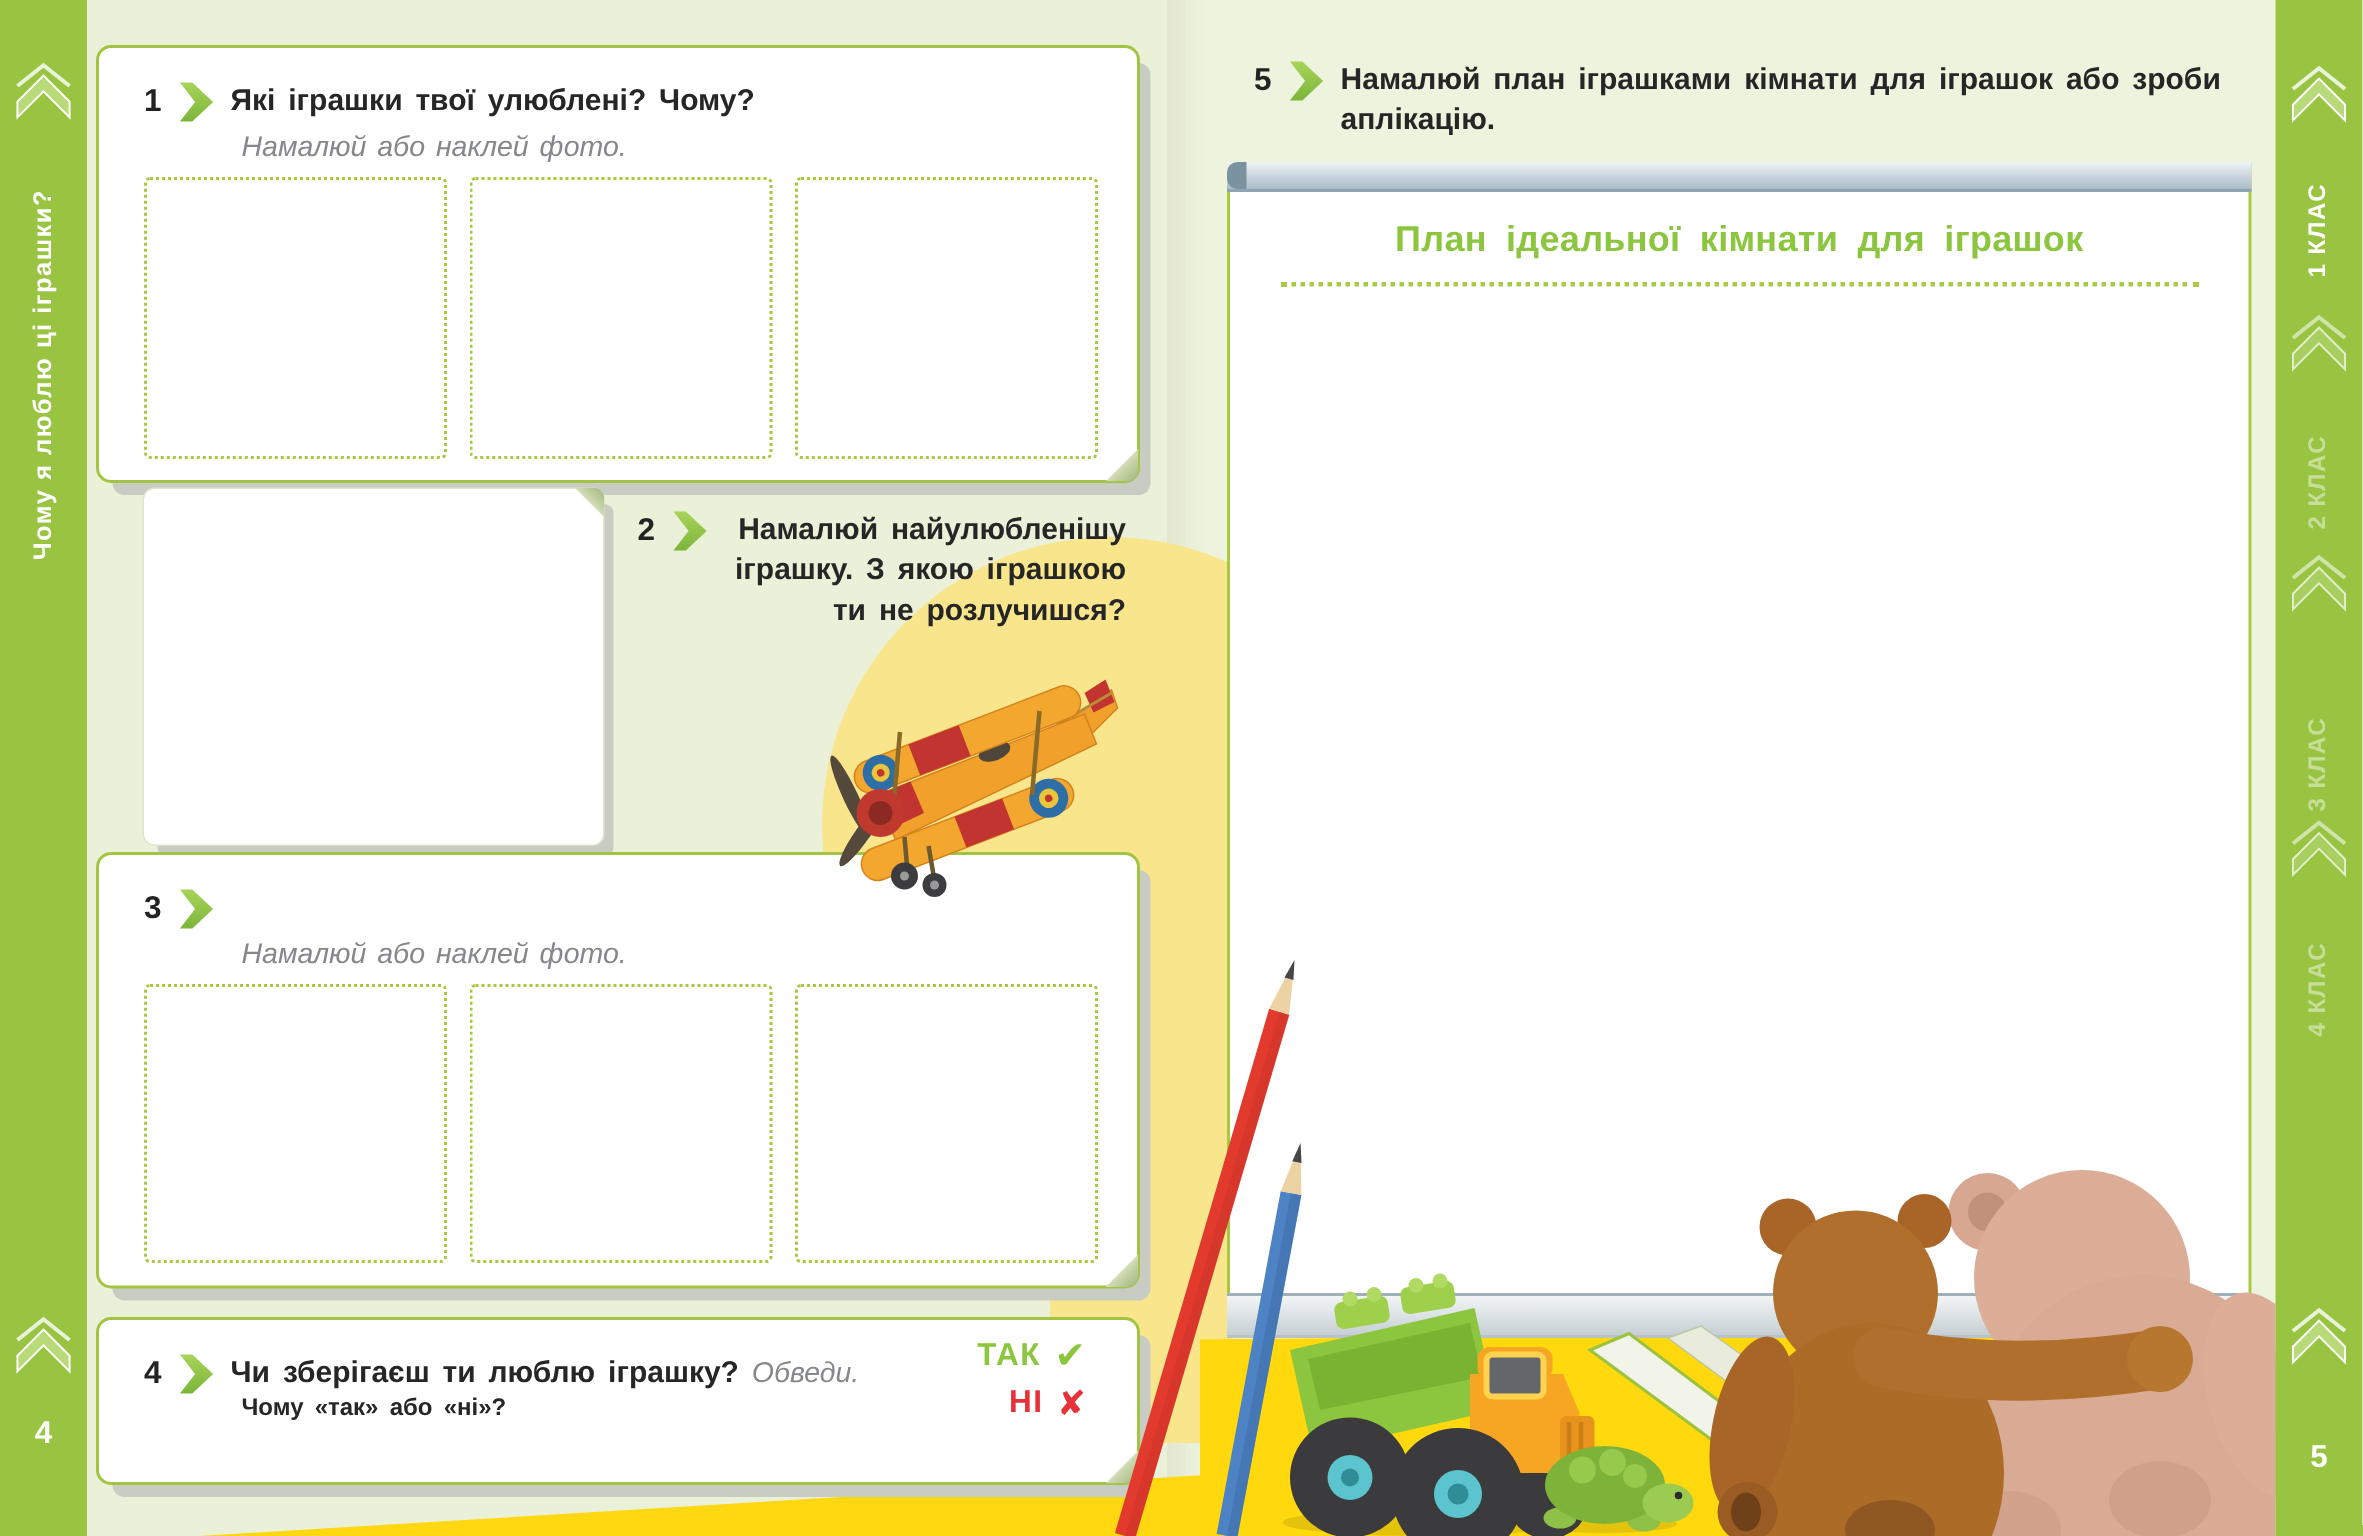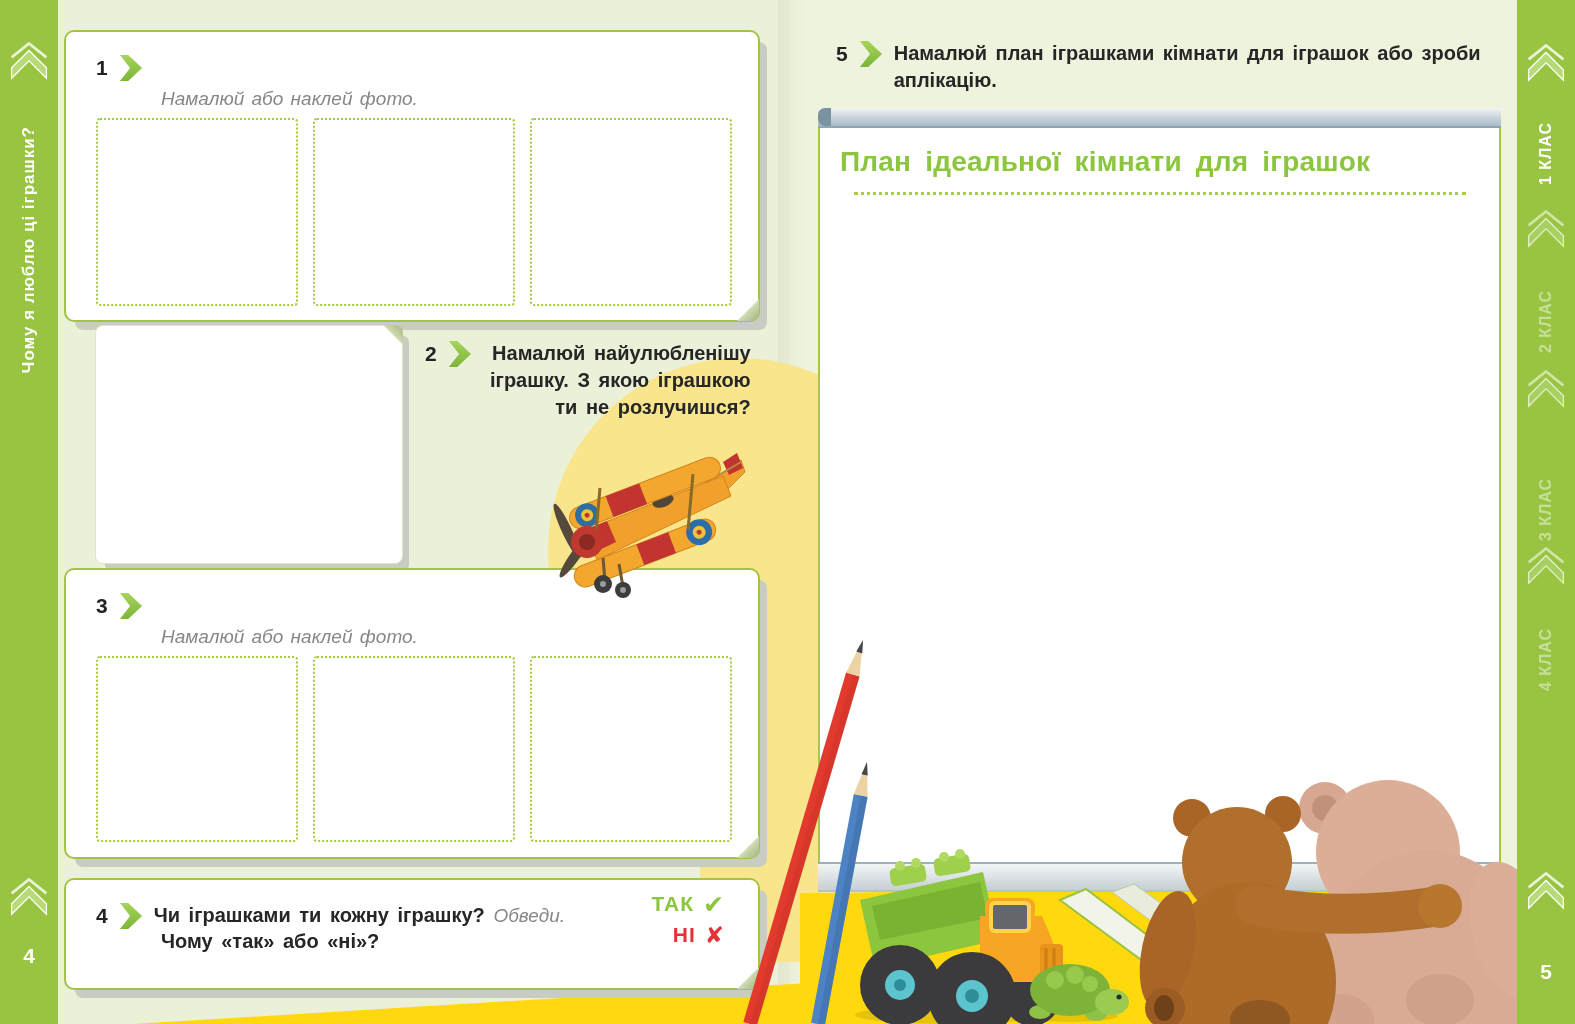--- a/index.html
+++ b/index.html
@@ -38,37 +38,37 @@
   .tnum{font-size:21px;font-weight:700;color:#232323;line-height:28px;}
   .marker{width:24px;height:28px;flex:0 0 auto;}
   .qtext{font-size:20px;font-weight:700;color:#262626;line-height:27px;word-spacing:3px;}
   .instr{position:absolute;left:95px;top:56px;font-size:19px;font-style:italic;color:#85878a;word-spacing:2px;}
   .instr-inline{font-size:19px;font-style:italic;font-weight:400;color:#85878a;}
   .dotrow{position:absolute;left:30px;right:26px;top:86px;display:flex;justify-content:space-between;}
   .dotbox{width:198px;height:184px;border:2px dotted #a6c93f;border-radius:4px;background:#fff;}
   .card3 .dotbox{height:182px;}
   .t2{position:absolute;left:425px;top:340px;display:flex;align-items:flex-start;gap:11px;z-index:2;}
   .t2 .qtext{width:268px;text-align:right;}
-  .q2line{position:absolute;left:95px;top:50px;font-size:20px;font-weight:700;color:#262626;word-spacing:3px;}
+  .q2line{position:absolute;left:95px;top:50px;font-size:16px;font-weight:700;color:#262626;word-spacing:3px;}
   .opts{position:absolute;right:34px;top:12px;display:flex;flex-direction:column;align-items:flex-end;gap:7px;z-index:3;}
   .optrow{display:flex;align-items:center;gap:9px;}
   .yes-l{font-size:21px;font-weight:700;color:#8cc63f;letter-spacing:1px;}
   .no-l{font-size:21px;font-weight:700;color:#e73138;letter-spacing:1px;}
   .yes-m{font-size:25px;font-weight:700;color:#8cc63f;line-height:24px;}
   .no-m{font-size:23px;font-weight:700;color:#e73138;line-height:24px;}
   
   .t5{position:absolute;left:836px;top:40px;display:flex;align-items:flex-start;gap:11px;z-index:2;}
   .t5 .qtext{width:588px;}
   .board{position:absolute;left:818px;top:108px;width:679px;height:756px;background:#fff;
     border:2px solid #a6c93f;z-index:2;}
   .board-rail{position:absolute;left:-2px;top:-2px;width:calc(100% + 4px);height:18px;
     background:linear-gradient(180deg,#f0f4f6 0%,#c7d3da 55%,#a9bdc7 100%);border-bottom:2px solid #8fa5b1;}
   .board-rail::before{content:"";position:absolute;left:0;top:0;width:13px;height:100%;
     background:#7b93a1;border-radius:7px 0 0 7px;}
-  .board-title{margin:36px 20px 0;font-size:28px;font-weight:700;color:#8cc63f;
+  .board-title{margin:36px 20px 0;text-align:center;font-size:24px;font-weight:700;color:#8cc63f;
     word-spacing:6px;letter-spacing:.2px;}
   .board-dots{width:612px;margin:12px auto 0;border-bottom:3px dotted #a7cb44;height:2px;}
   .plan-area{position:absolute;left:6px;top:190px;right:6px;bottom:6px;}
   .rail-bottom{position:absolute;left:818px;top:862px;width:679px;height:26px;z-index:2;
     background:linear-gradient(180deg,#f2f5f6,#c6cfd4);border-top:2px solid #9fb0b9;border-bottom:2px solid #b9c2c6;}
   
   .plane{position:absolute;left:545px;top:438px;z-index:3;}
   .montage{position:absolute;left:740px;top:600px;z-index:6;}
   
   .sb{position:absolute;top:0;width:58px;height:1024px;background:#98c441;z-index:10;}
@@ -103,20 +103,21 @@
   <div class="pale-col"></div>
   <div class="wedge"></div>
   <div class="floor"></div>
 
   <section class="card card1">
     <div class="qrow">
       <span class="tnum">1</span>
       <svg class="marker" viewBox="0 0 26 30">
         <polygon points="1,1 10,1 25,15 10,29 1,29 12,15" fill="url(#mk)"></polygon>
       </svg>
+      <span class="qtext">Які іграшки твої улюблені? Чому?</span>
     </div>
     <div class="instr">Намалюй або наклей фото.</div>
     <div class="dotrow">
       <div class="dotbox"></div>
       <div class="dotbox"></div>
       <div class="dotbox"></div>
     </div>
   </section>
 
   <div class="drawbox"></div>
@@ -177,21 +178,21 @@
       <div class="dotbox"></div>
     </div>
   </section>
 
   <section class="card card4">
     <div class="qrow">
       <span class="tnum">4</span>
       <svg class="marker" viewBox="0 0 26 30">
         <polygon points="1,1 10,1 25,15 10,29 1,29 12,15" fill="url(#mk)"></polygon>
       </svg>
-      <span class="qtext"><span>Чи іграшками ти кожну іграшку?</span> <span class="instr-inline">Обведи.</span></span>
+      <span class="qtext"><span>Чи зберігаєш ти люблю іграшку?</span> <span class="instr-inline">Обведи.</span></span>
     </div>
     <div class="q2line">Чому «так» або «ні»?</div>
     <div class="opts">
       <div class="optrow">
         <span class="yes-l">ТАК</span>
         <span class="yes-m">✔</span>
       </div>
       <div class="optrow">
         <span class="no-l">НІ</span>
         <span class="no-m">✘</span>

